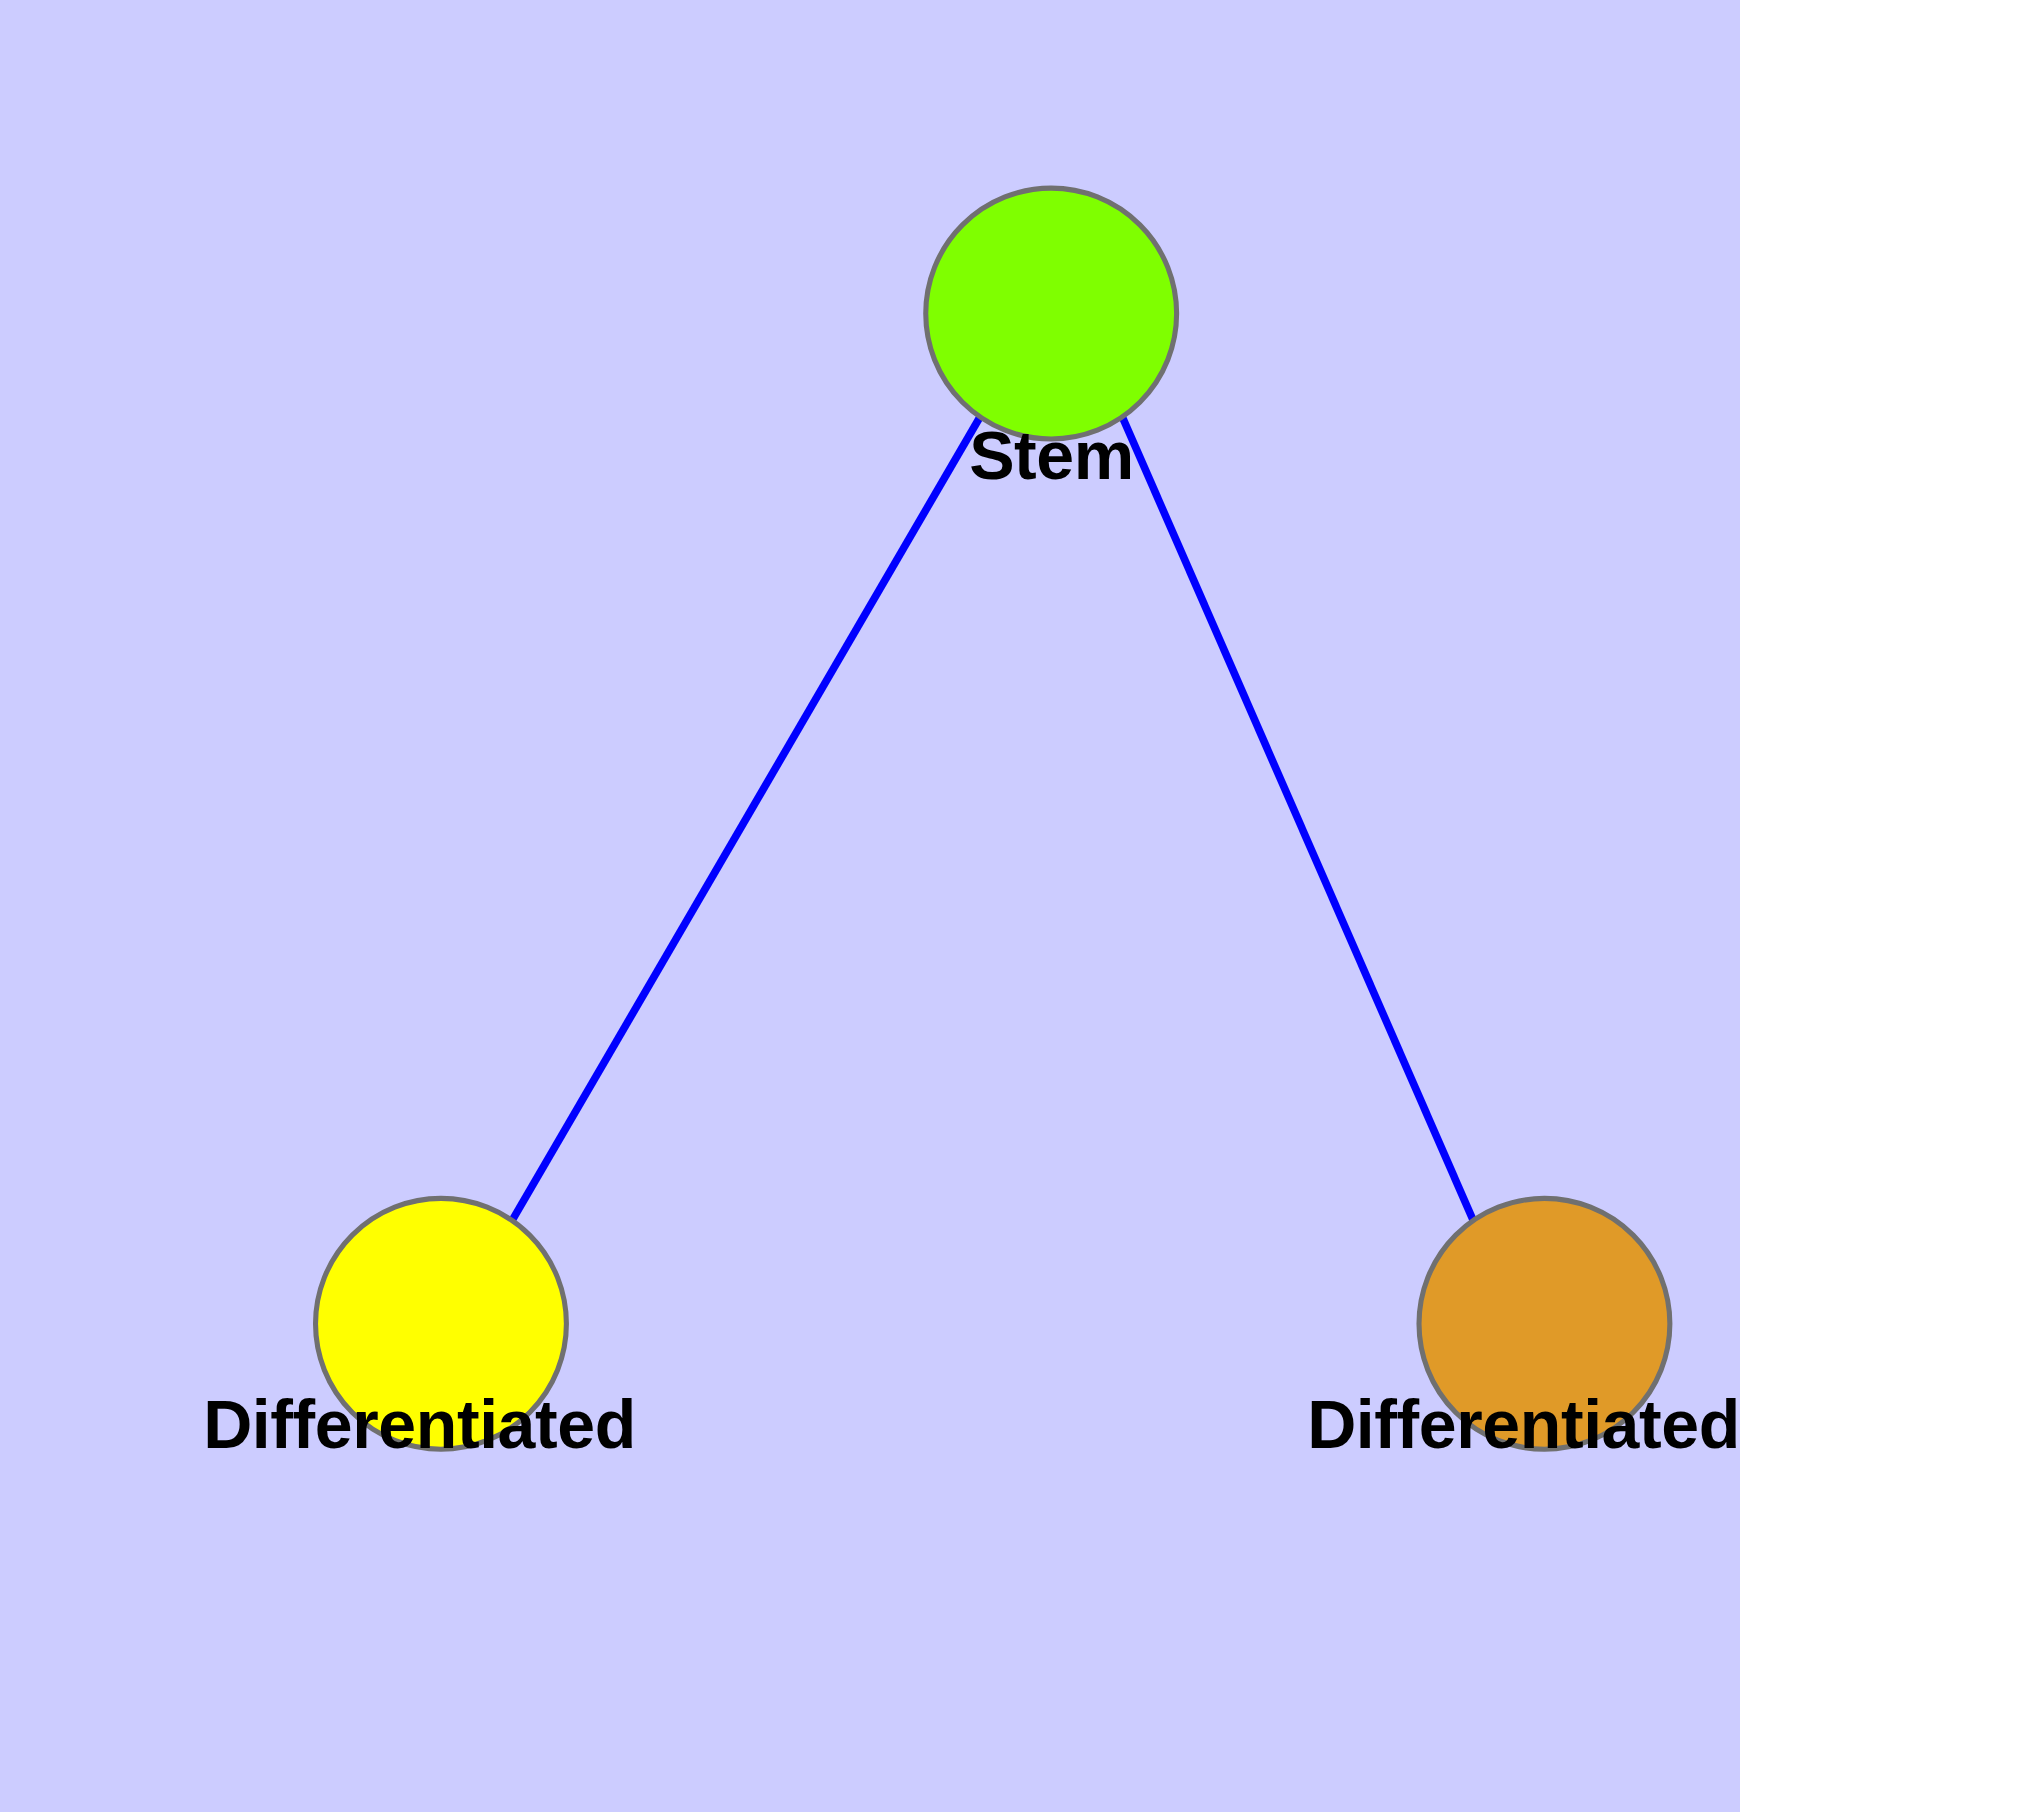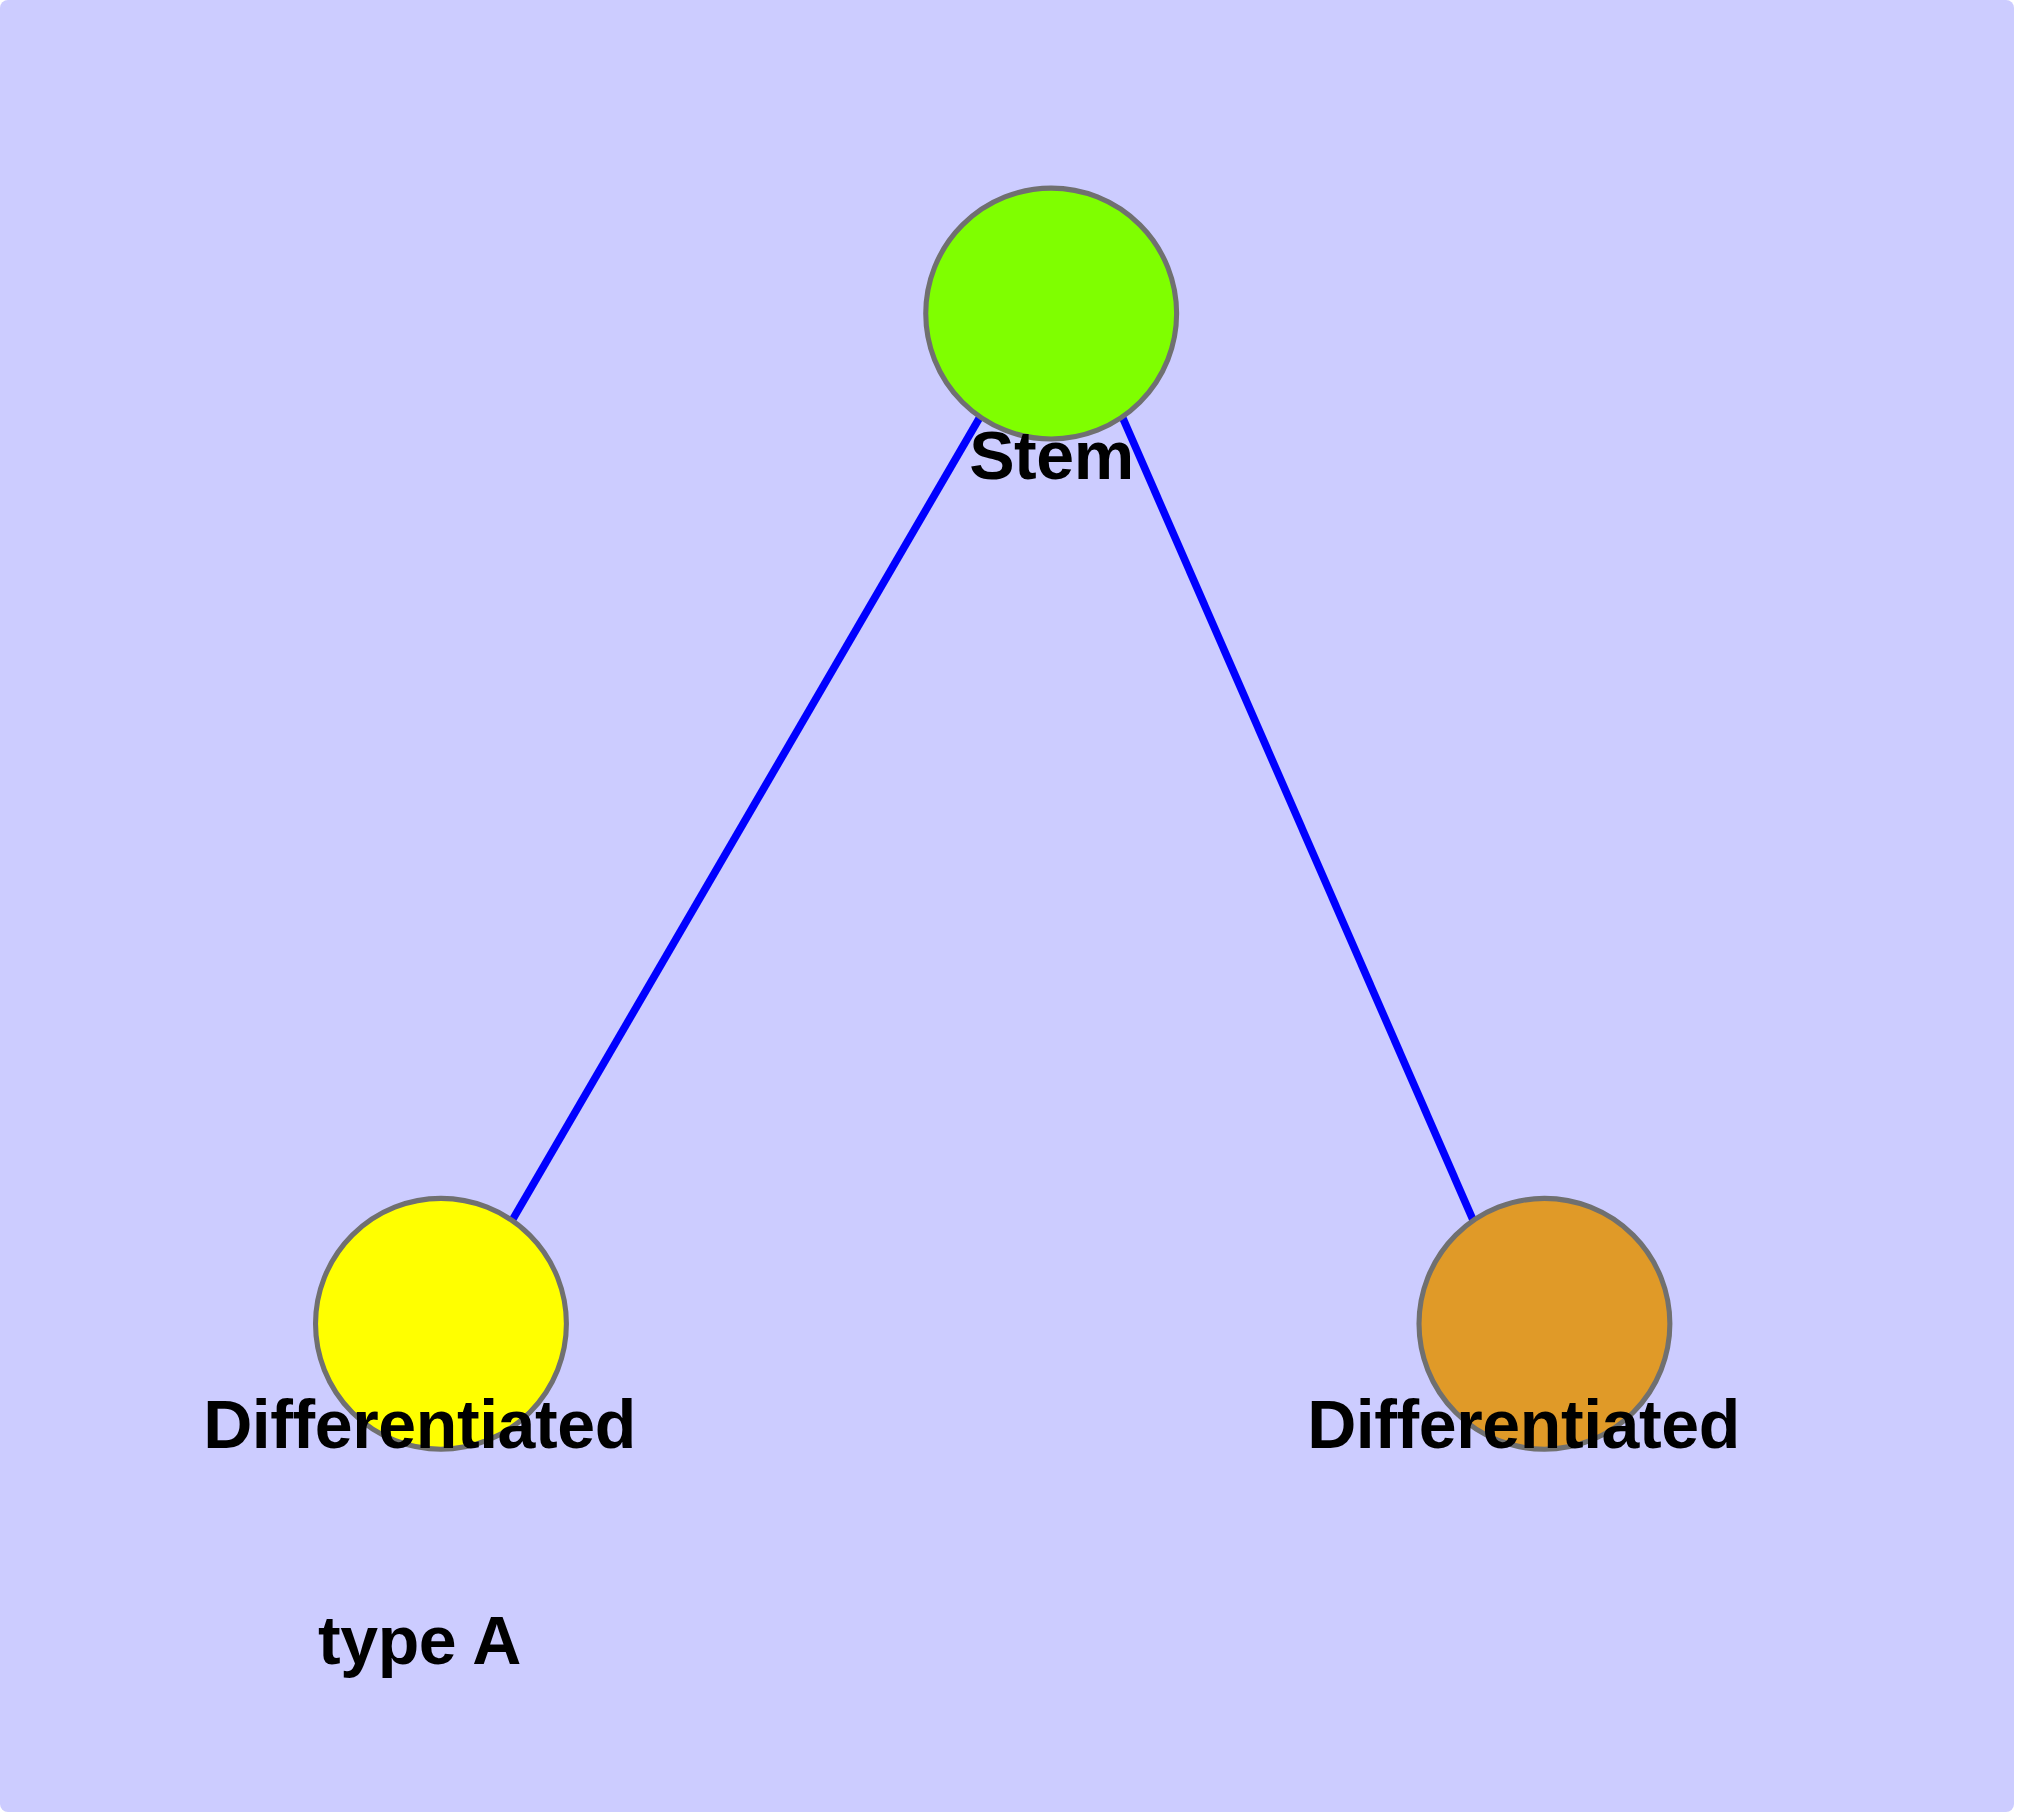--- a/index.html
+++ b/index.html
@@ -54,21 +54,21 @@
   #label-diff-b {
     font-size: 68px;
     left: 1269px;
     top: 1244px;
     width: 509px;
   }
 </style>
 </head>
 <body>
 
-<div id="stage" style="width: 2014px; height: 1812px; border-radius: 8px;">
+<div id="stage" style="width: 1740px; height: 1812px;">
 
   <div id="canvas-bg" style="background: rgb(204, 204, 255); width: 2021px; height: 1812px;"></div>
 
   <svg id="graph-svg" viewBox="0 0 2384 2138" xmlns="http://www.w3.org/2000/svg" style="width: 2021px; height: 1812px;">
 
     <g>
       <line x1="1156" y1="492" x2="604" y2="1440" stroke="#0000FF" stroke-width="9" stroke-linecap="butt"></line>
       <line x1="1324" y1="492" x2="1738" y2="1440" stroke="#0000FF" stroke-width="9" stroke-linecap="butt"></line>
     </g>
 
@@ -78,21 +78,20 @@
       <circle cx="1822" cy="1562" r="148" fill="#E09A28" stroke="#707070" stroke-width="6"></circle>
     </g>
   </svg>
 
   <div class="node-label" id="label-stem" style="color: rgb(0, 0, 0);">
     <div>Stem</div>
   </div>
 
   <div class="node-label" id="label-diff-a" style="color: rgb(0, 0, 0);">
     <div>Differentiated</div>
-    <div>type A</div>
   </div>
 
   <div class="node-label" id="label-diff-b" style="color: rgb(0, 0, 0);">
     <div>Differentiated</div>
   </div>
 
 </div>
 
 
 </body></html>

